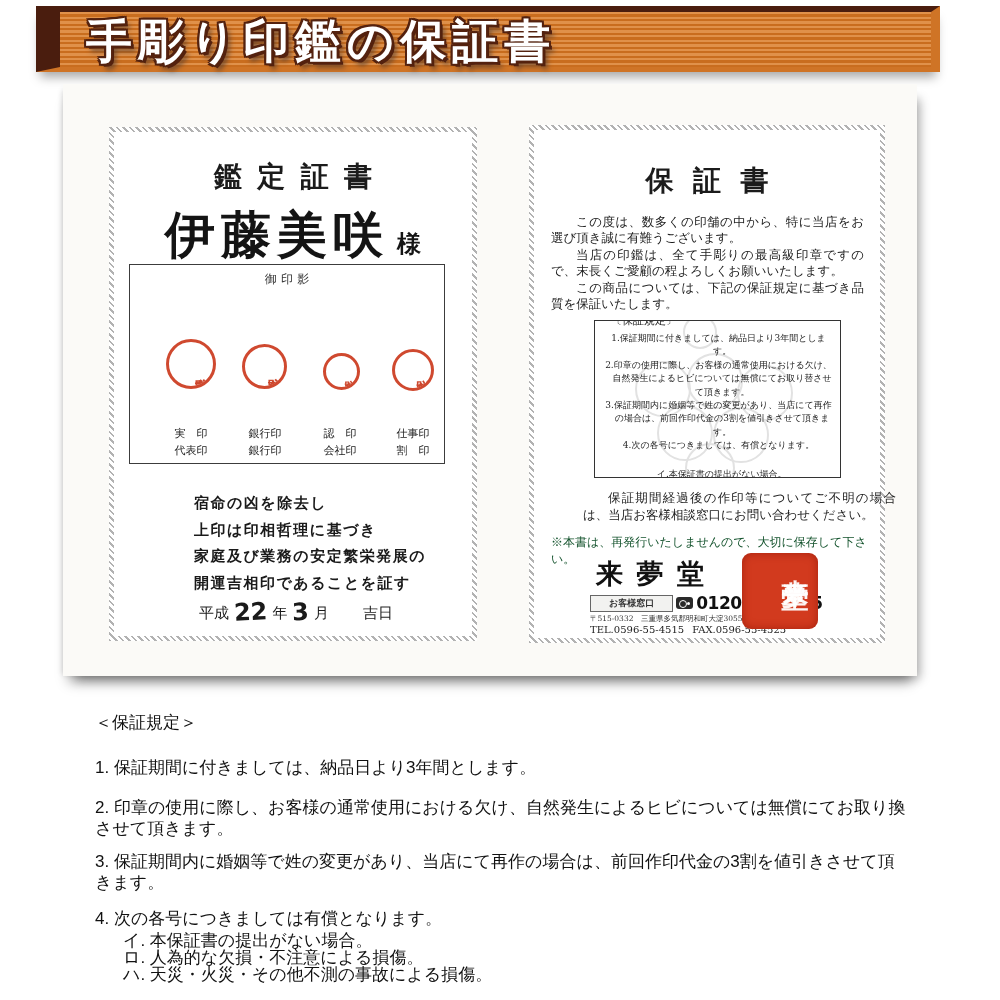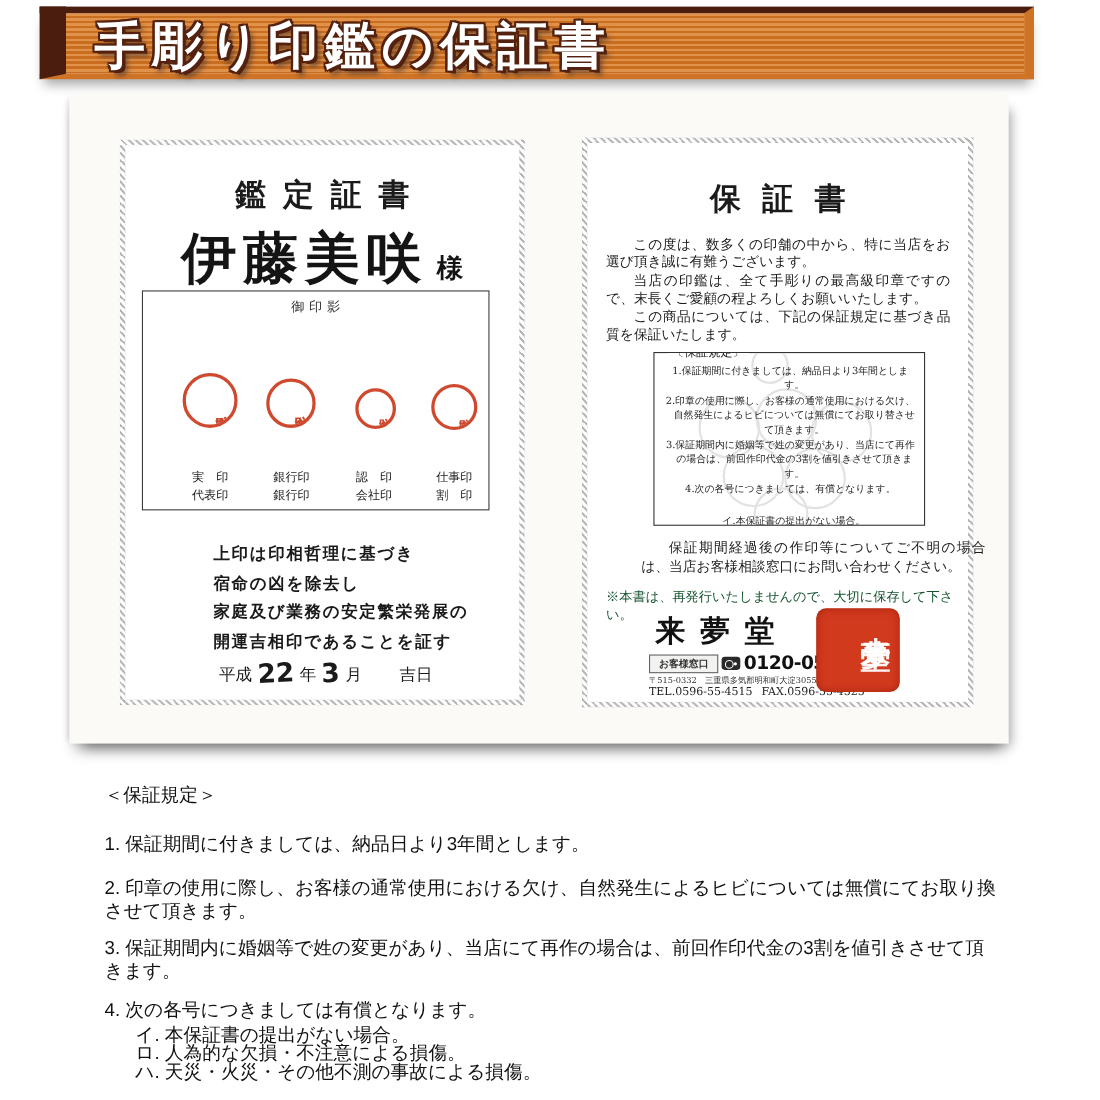--- a/index.html
+++ b/index.html
@@ -84,21 +84,21 @@
   .pv-sub{ margin-left:.7em;margin-top:15px;}
   .wm{ position:absolute; border:2px solid #e2e2e2; border-radius:50%; z-index:0;}
   .w-follow{ position:absolute; left:17px; top:360px; width:313px; font-size:12.5px;
     line-height:16.5px; text-align:justify; text-indent:2em; color:#1c1c1c;margin-left:32px;}
   .w-note{ position:absolute; left:17px; top:404px; font-size:12px; color:#14532d;}
   .w-company{ position:absolute; left:62px; top:426px; font-size:27px; letter-spacing:.5em;
     color:#111; font-weight:600; white-space:nowrap;}
   .w-contact{ position:absolute; left:56px; top:463px; white-space:nowrap;}
   .contact-row1{ display:flex; align-items:center; gap:3px;}
   .badge{ font-size:9px; color:#333; border:1px solid #666; background:#f2f2f0;
-    padding:1px 8px; font-weight:bold;}
+    padding:1px 18px; font-weight:bold;}
   .fd-icon{ width:17px; height:12px; background:#2a2a2a; border-radius:3px; position:relative;}
   .fd-icon:before{ content:""; position:absolute; left:3px; top:3px; width:6px; height:6px;
     border:1.5px solid #fff; border-radius:50%;}
   .fd-icon:after{ content:""; position:absolute; right:3px; top:4.5px; width:3px; height:3px;
     background:#fff; border-radius:50%;}
   .phone{ font-size:17px; font-weight:bold; color:#111; letter-spacing:-.5px;
     font-family:"DejaVu Sans",sans-serif;}
   .addr{ font-size:7.5px; color:#333; margin-top:1px;}
   .telfax{ font-size:10px; color:#222;}
   .telfax span{ margin-right:8px;}
@@ -153,22 +153,22 @@
         <div class="label-col lc3">
           <span>認　印</span>
           <span>会社印</span>
         </div>
         <div class="label-col lc4">
           <span>仕事印</span>
           <span>割　印</span>
         </div>
       </div>
       <div class="statement">
+        <div>宿命の凶を除去し</div>
         <div>上印は印相哲理に基づき</div>
-        <div>宿命の凶を除去し</div>
         <div>家庭及び業務の安定繁栄発展の</div>
         <div>開運吉相印であることを証す</div>
       </div>
       <div class="date-row">
         <span>平成</span><span class="hand">22</span><span>年</span><span class="hand">3</span><span>月</span><span class="date-day">吉日</span>
       </div>
     </div>
 
     <div class="cert cert-right lace serif">
       <div class="w-title">保証書</div>

